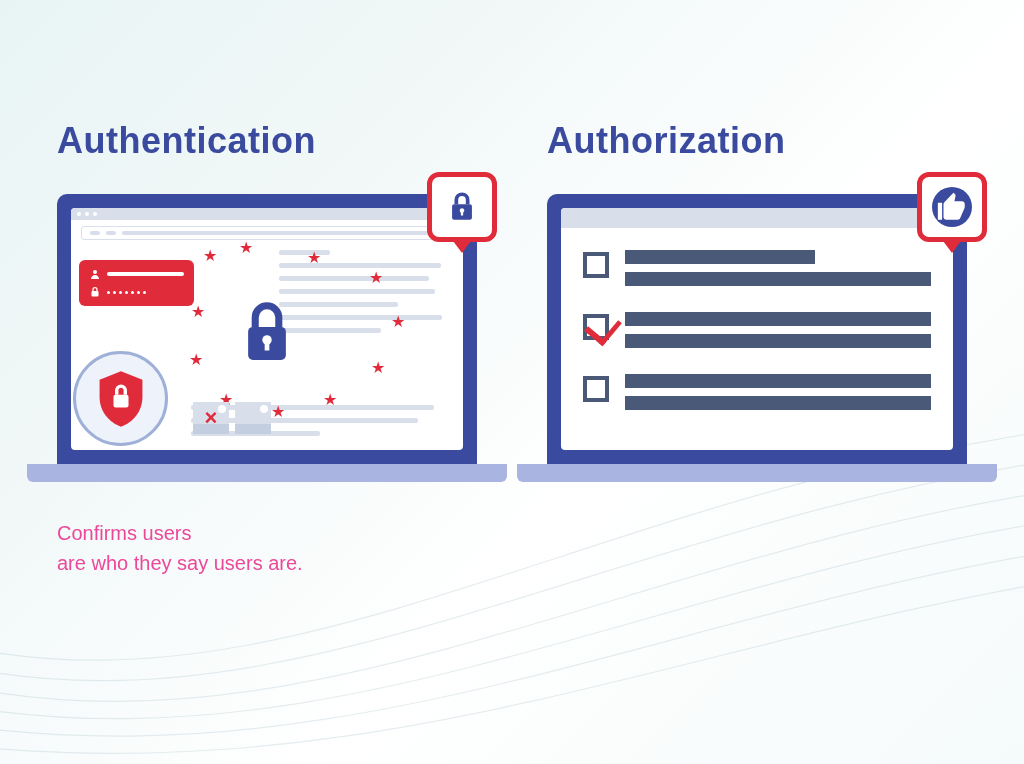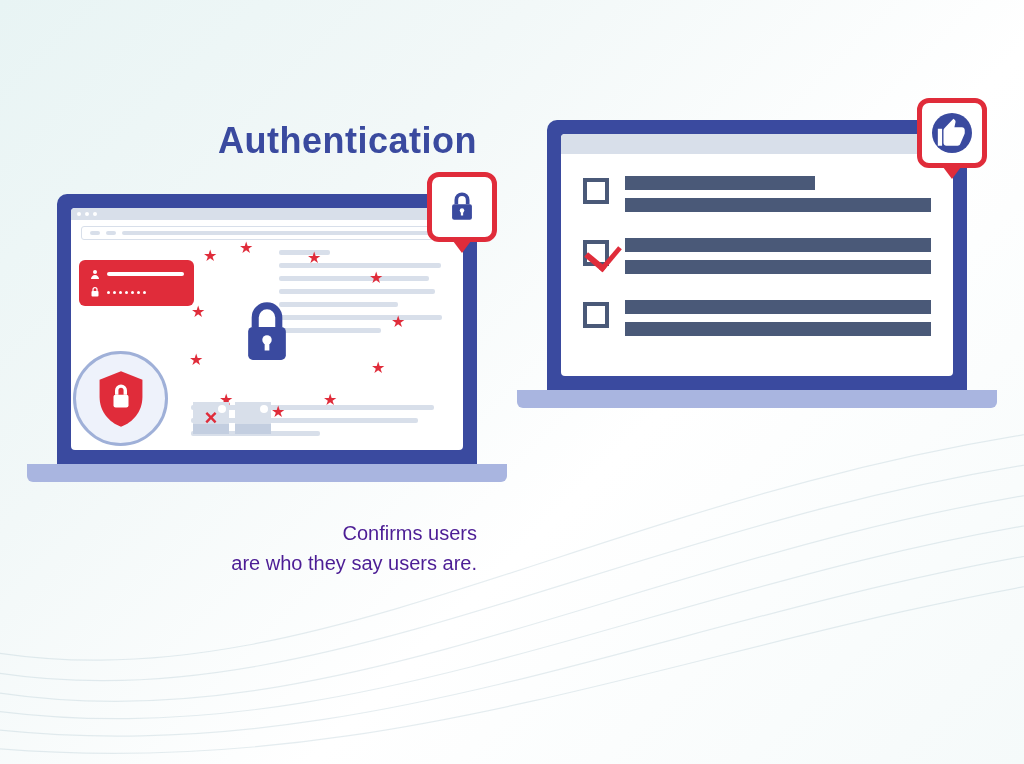--- a/index.html
+++ b/index.html
@@ -19,21 +19,21 @@
     pointer-events: none;
   }
   .container {
     display: flex;
     justify-content: center;
     gap: 70px;
     padding: 120px 50px 0 50px;
     position: relative;
     z-index: 1;
   }
-  .panel { width: 420px; text-align: right; }
+  .panel { width: 420px; text-align: left; }
   .panel-title {
     font-size: 36px;
     font-weight: 700;
     color: #3a4a9f;
     margin-bottom: 32px;
     letter-spacing: 0.5px;
   }
   .laptop { position: relative; width: 100%; }
   .screen-frame {
     background: #3a4a9f;
@@ -51,21 +51,21 @@
   }
   .base {
     height: 18px;
     background: #a9b5e0;
     margin: 0 -30px;
     border-radius: 0 0 6px 6px;
   }
   .panel-caption {
     margin-top: 36px;
     font-size: 20px;
-    color: #4c1d95;
+    color: #ec4899;
     font-weight: 500;
     line-height: 1.5;
   }
 
   
   .callout {
     position: absolute;
     top: -22px; right: -20px;
     width: 70px; height: 70px;
     background: #ffffff;
@@ -301,20 +301,21 @@
       </div>
       <div class="base"></div>
     </div>
     <div class="panel-caption">
       <span>Confirms users</span><br>
       <span>are who they say users are.</span>
     </div>
   </div>
 
   <div class="panel">
+    <div class="panel-title">Authorization</div>
     <div class="laptop">
       <div class="screen-frame">
         <div class="callout">
           <div class="thumbs-circle">
             <svg width="22" height="22" viewBox="0 0 24 24">
               <path fill="#fff" d="M2 21h3V9H2v12zm19-11c0-1.1-.9-2-2-2h-5.3l.8-3.8v-.3c0-.4-.2-.8-.4-1.1L13 2 6.6 8.6C6.2 9 6 9.5 6 10v9c0 1.1.9 2 2 2h8c.8 0 1.5-.5 1.8-1.2l2.9-6.8c.2-.3.3-.6.3-1v-2z"></path>
             </svg>
           </div>
         </div>
         <div class="screen">

